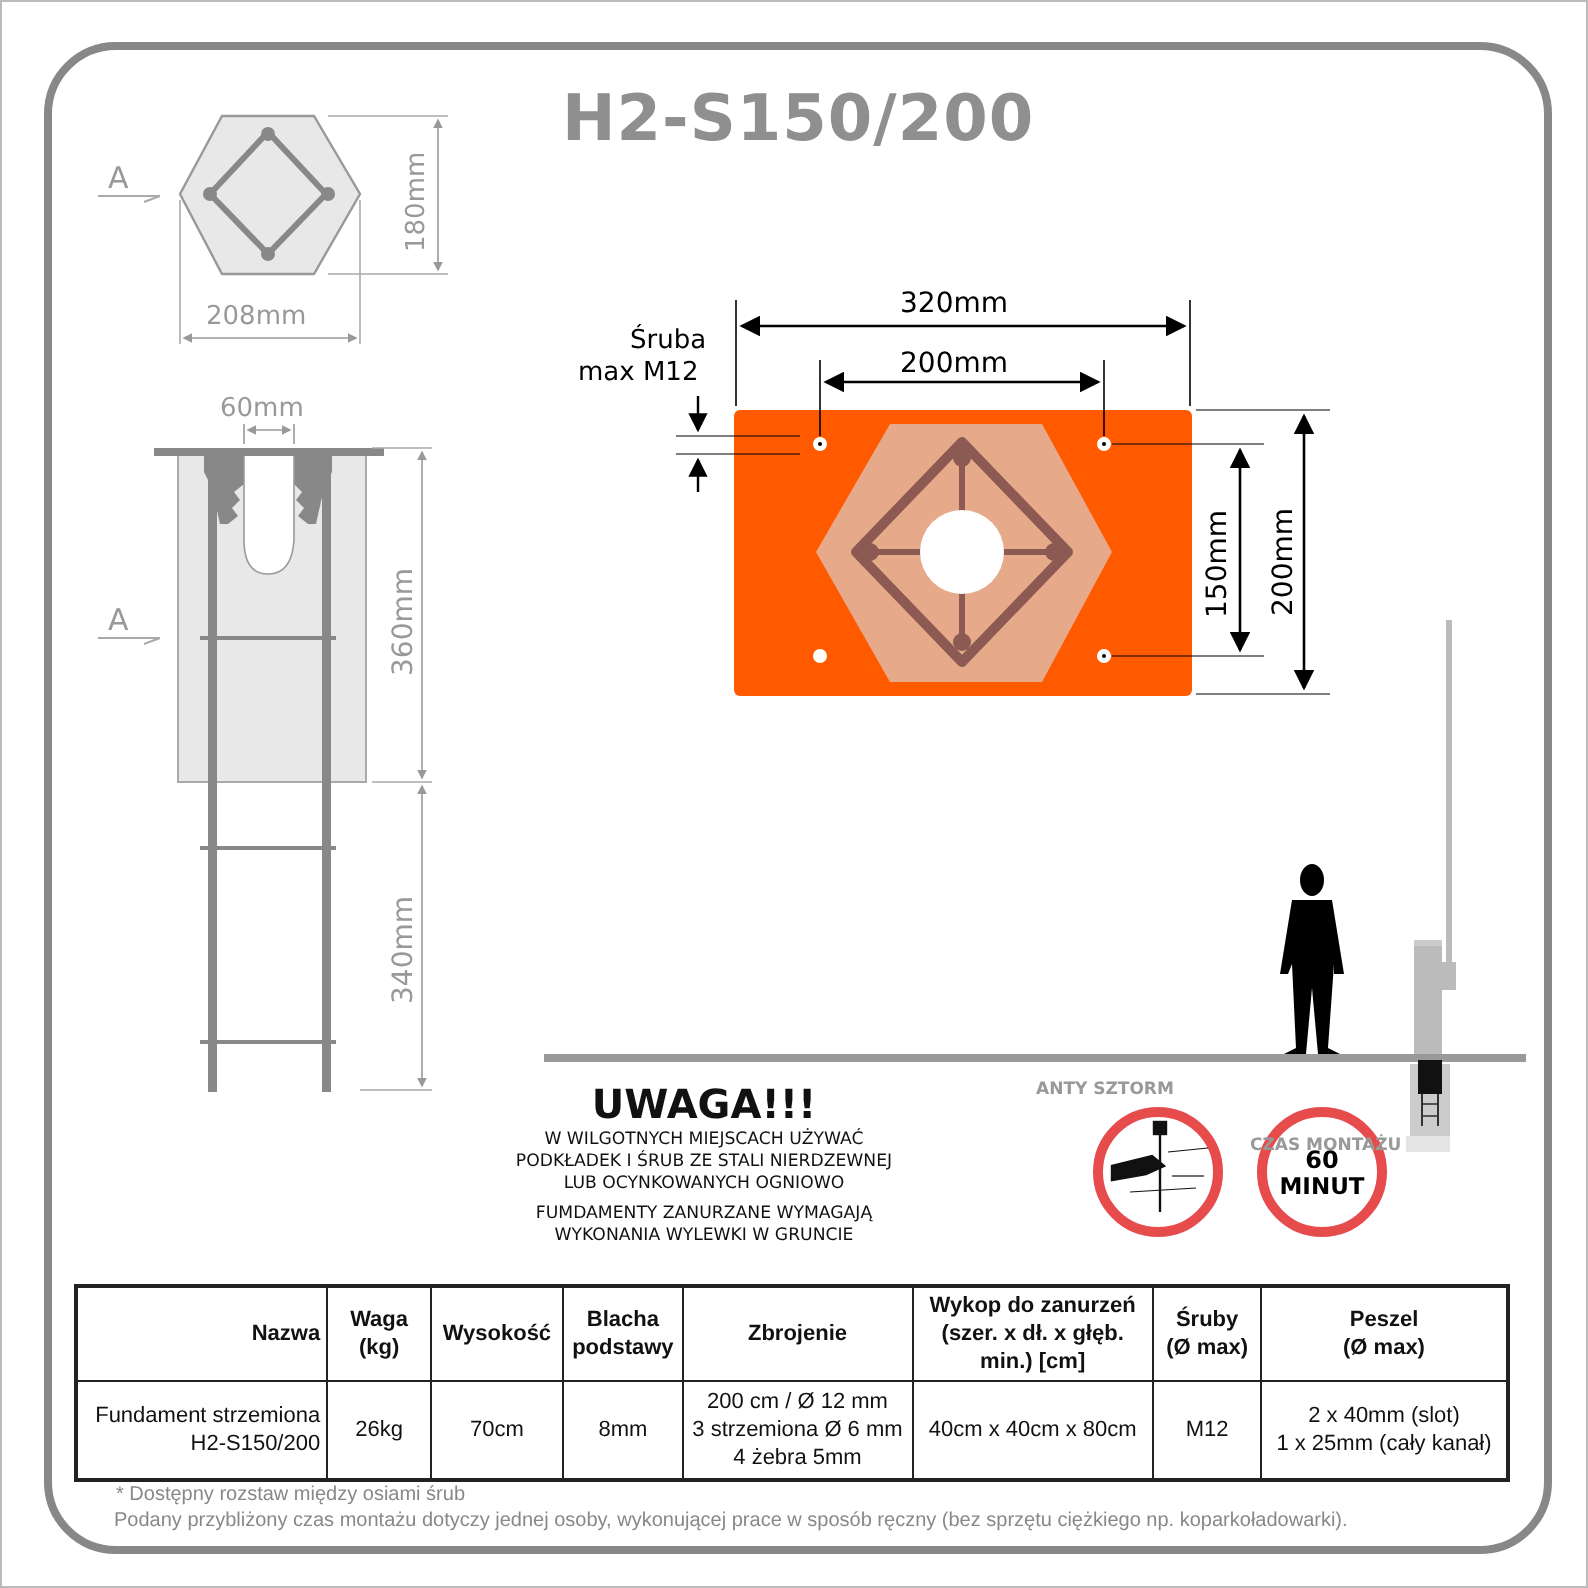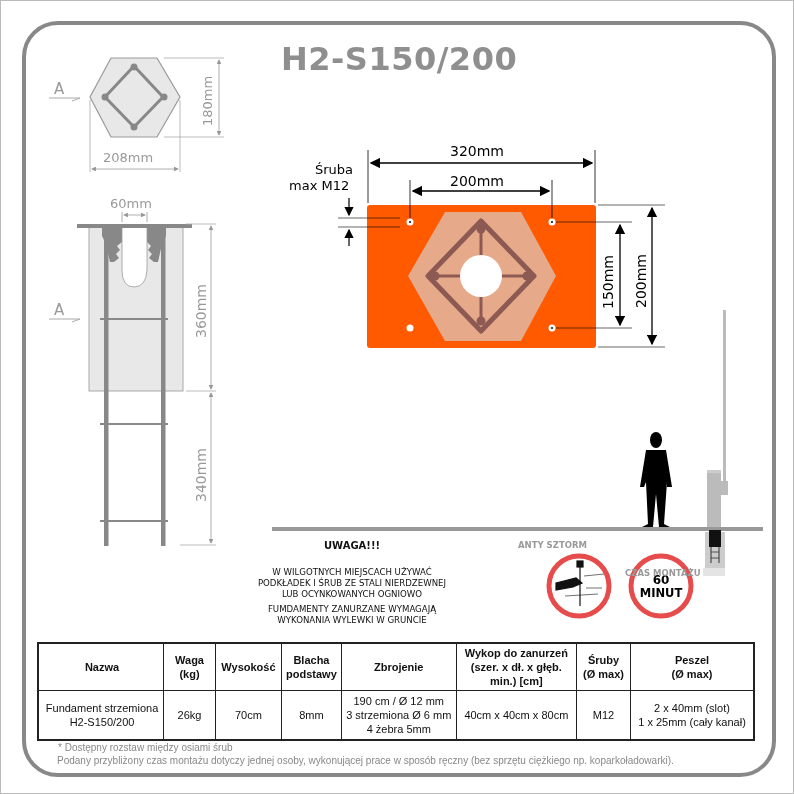--- a/index.html
+++ b/index.html
@@ -2,28 +2,28 @@
 <html><head>
 <meta charset="utf-8">
 <style>
   html, body { margin:0; padding:0; background:#fff; }
   body { width:794px; height:794px; position:relative; overflow:hidden; font-family:"DejaVu Sans", sans-serif; }
   .outer { position:absolute; left:0; top:0; width:792px; height:792px; border:1px solid #bbb; }
   .frame { position:absolute; left:22px; top:21px; width:746px; height:748px; border:4px solid #888; border-radius:36px; box-sizing:content-box; }
   svg.main { position:absolute; left:0; top:0; }
   .title { position:absolute; left:281px; top:40px; font-family:"DejaVu Sans", sans-serif; font-weight:bold; font-size:32px; color:#8f8f8f; letter-spacing:0.5px; }
   .warn { position:absolute; left:248px; top:540px; width:208px; text-align:center; font-family:"DejaVu Sans", sans-serif; color:#111; }
-  .warn .h { font-weight:bold; font-size:10px; margin-bottom:16px; }
+  .warn .h { font-weight:bold; font-size:20px; margin-bottom:1px; }
   .warn .p { font-size:8.6px; line-height:11px; margin-bottom:4px; }
   .badge-label { position:absolute; font-family:"DejaVu Sans", sans-serif; font-weight:bold; font-size:8.5px; color:#999; }
   table.spec { position:absolute; left:37px; top:642px; width:718px; border-collapse:collapse; font-family:"Liberation Sans", sans-serif; font-size:11px; color:#111; }
   table.spec th, table.spec td { border:1px solid #222; text-align:center; vertical-align:middle; padding:2px 3px; line-height:14px; }
   table.spec th { font-weight:bold; height:42px; }
   table.spec td { height:44px; }
-  table.spec th.left, table.spec td.left { text-align:center; padding-left:5px; }
+  table.spec th.left, table.spec td.left { text-align:right; padding-left:5px; }
   table.spec { border:2px solid #222; }
   .foot { position:absolute; left:58px; top:741px; font-family:"Liberation Sans", sans-serif; font-size:10px; color:#888; line-height:13px; }
 </style>
 </head>
 <body>
 
 <div class="outer"></div>
 <div class="frame"></div>
 
 <div class="title">H2-S150/200</div>
@@ -227,21 +227,21 @@
     <th><span>Zbrojenie</span></th>
     <th><span>Wykop do zanurzeń</span><br><span>(szer. x dł. x głęb.</span><br><span>min.) [cm]</span></th>
     <th><span>Śruby</span><br><span>(Ø max)</span></th>
     <th><span>Peszel</span><br><span>(Ø max)</span></th>
   </tr>
   <tr>
     <td class="left"><span>Fundament strzemiona</span><br><span>H2-S150/200</span></td>
     <td>26kg</td>
     <td>70cm</td>
     <td>8mm</td>
-    <td><span>190 cm / Ø 12 mm</span><br><span>3 strzemiona Ø 6 mm</span><br><span>4 żebra 5mm</span></td>
+    <td><span>200 cm / Ø 12 mm</span><br><span>3 strzemiona Ø 6 mm</span><br><span>4 żebra 5mm</span></td>
     <td>40cm x 40cm x 80cm</td>
     <td>M12</td>
     <td><span>2 x 40mm (slot)</span><br><span>1 x 25mm (cały kanał)</span></td>
   </tr>
 </tbody>
   </table>
 
 <div class="foot">
   <div>* Dostępny rozstaw między osiami śrub</div>
   <div style="margin-left:-1px">Podany przybliżony czas montażu dotyczy jednej osoby, wykonującej prace w sposób ręczny (bez sprzętu ciężkiego np. koparkoładowarki).</div>

